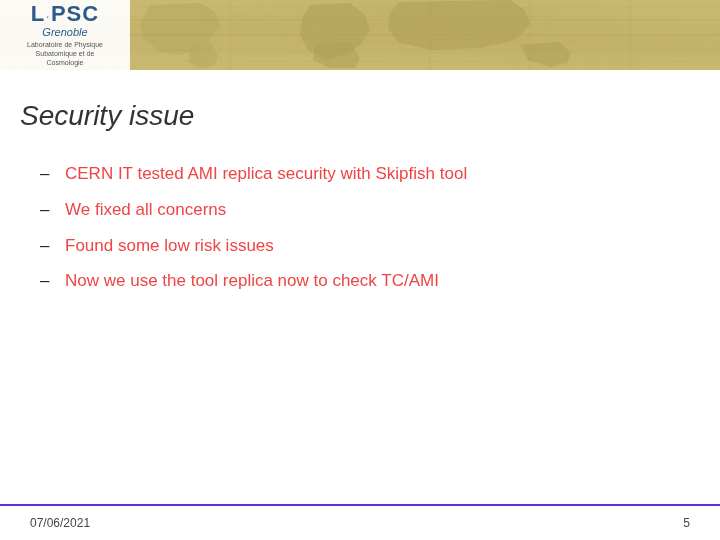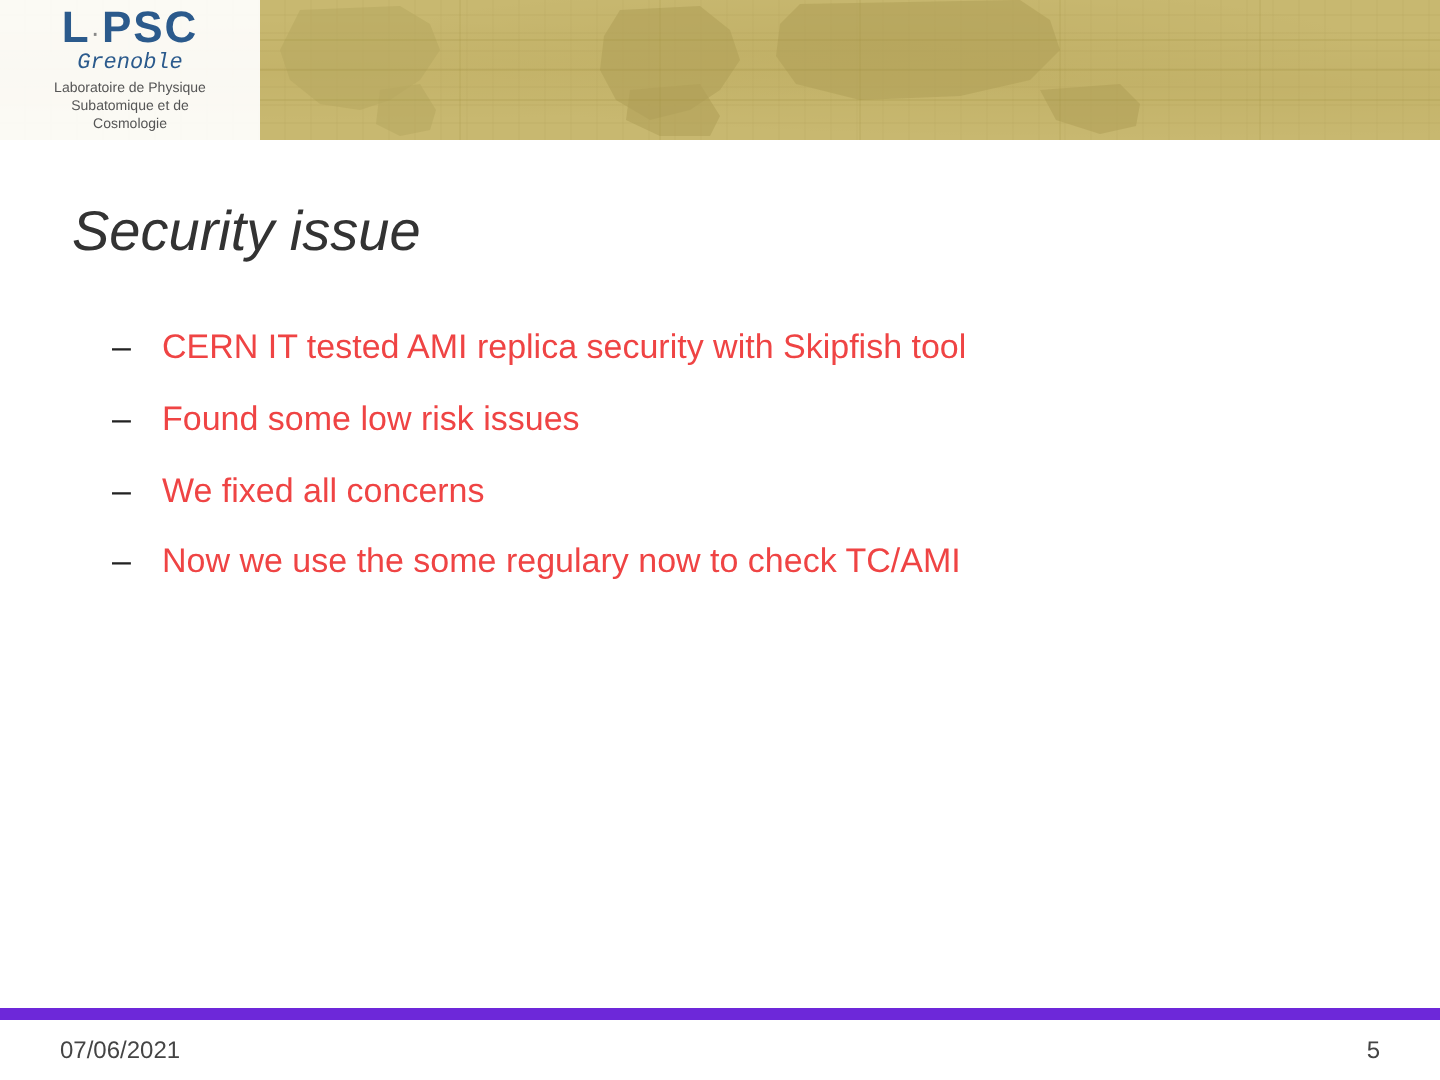--- a/index.html
+++ b/index.html
@@ -92,39 +92,38 @@
       color: #555;
       line-height: 1.3;
       margin-top: 2px;
     }
 
     .logo-grenoble {
       font-size: 11px;
       font-style: italic;
       color: #2b5a8c;
       margin-top: 1px;
-      font-family: Liberation Mono, monospace;
     }
 
     
     .map-area {
       flex: 1;
       height: 70px;
       position: relative;
       overflow: hidden;
     }
 
     .map-svg {
       width: 100%;
       height: 100%;
     }
 
     
     .main-content {
-      padding: 20px 30px 10px 36px;
+      padding: 20px 30px 10px 20px;
     }
 
     
     .slide-title {
       font-size: 28px;
       font-style: italic;
       font-weight: normal;
       color: #333;
       margin-bottom: 30px;
       margin-top: 10px;
@@ -152,21 +151,21 @@
       color: #222;
     }
 
     
     .footer {
       position: absolute;
       bottom: 0;
       left: 0;
       right: 0;
       height: 36px;
-      border-top: 6px solid #6d28d9;
+      border-top: 2px solid #6d28d9;
       display: flex;
       align-items: center;
       justify-content: space-between;
       padding: 0 30px;
     }
 
     .footer-date {
       font-size: 12px;
       color: #444;
     }
@@ -228,22 +227,22 @@
       <line x1="500" y1="0" x2="500" y2="70" stroke="#a09040" stroke-width="0.5" opacity="0.3"></line>
     </svg>
   </div>
 </div>
 
 <div class="main-content">
   <h1 class="slide-title">Security issue</h1>
 
   <ul class="bullet-list">
     <li>CERN IT tested AMI replica security with Skipfish tool</li>
+    <li>We fixed all concerns</li>
     <li>Found some low risk issues</li>
-    <li>We fixed all concerns</li>
-    <li>Now we use the some regulary now to check TC/AMI</li>
+    <li>Now we use the tool replica now to check TC/AMI</li>
   </ul>
 </div>
 
 <div class="footer">
   <span class="footer-date">07/06/2021</span>
   <span class="footer-page">5</span>
 </div>
 
 </body></html>

